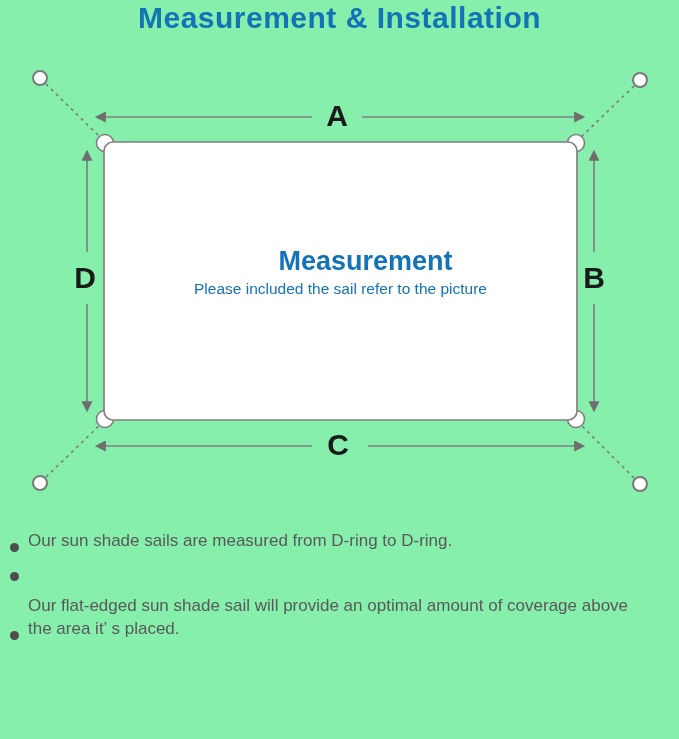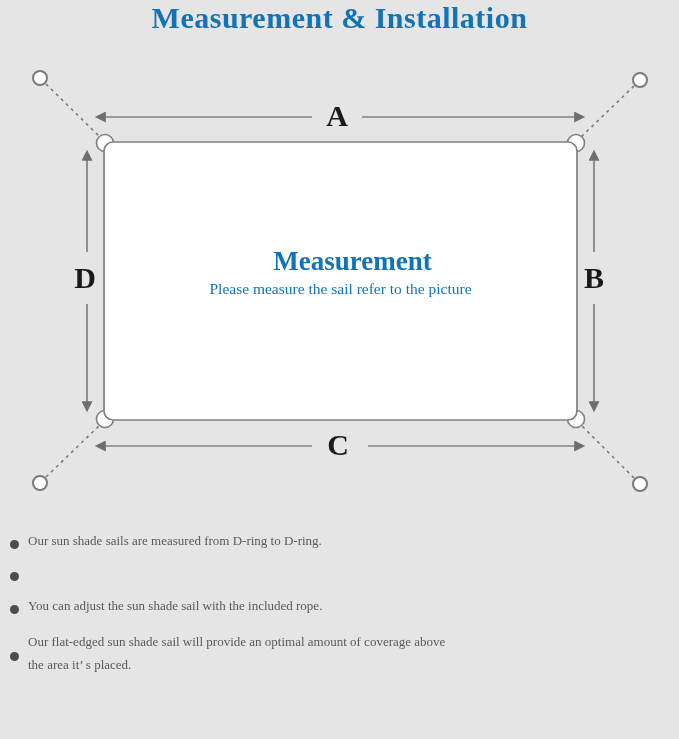--- a/index.html
+++ b/index.html
@@ -1,21 +1,21 @@
 <!DOCTYPE html>
 <html><head>
 <meta charset="utf-8">
 <style>
   html, body { margin: 0; padding: 0; background: #ffffff; }
   .page {
     position: relative;
     width: 679px;
     height: 739px;
-    background: #e5e5e5;
-    font-family: Liberation Serif, serif;
+    background: #86efac;
+    font-family: Liberation Sans, sans-serif;
     overflow: hidden;
   }
   .page-title {
     position: absolute;
     top: 1px; left: 0; width: 100%;
     text-align: center;
     font-size: 30px;
     font-weight: 700;
     letter-spacing: 0.5px;
     color: #1273b7;
@@ -24,45 +24,46 @@
   .dim-label {
     position: absolute;
     font-size: 30px;
     font-weight: 700;
     color: #1a1a1a;
     transform: translate(-50%, -50%);
     line-height: 1;
   }
   .center-title {
     position: absolute;
-    left: 116px; width: 473px;
+    left: 104px; width: 473px;
     top: 246px;
     text-align: center;
     font-size: 27px;
     font-weight: 700;
     color: #1273b7;
+    padding-left: 25px;
   }
   .center-subtitle {
     position: absolute;
     left: 104px; width: 473px;
     top: 280px;
     text-align: center;
     font-size: 15.5px;
     color: #1273b7;
   }
   .notes {
     position: absolute;
     top: 529px; left: 8px; width: 660px;
   }
   .note {
     display: flex;
-    align-items: center;
+    align-items: flex-end;
     margin-bottom: 13px;
     color: #595959;
-    font-size: 13px;
+    font-size: 17px;
     line-height: 23px;
   }
   .note-bullet {
     flex: 0 0 auto;
     width: 9px; height: 9px;
     border-radius: 50%;
     background: #4d4d4d;
     margin: 7px 9px 0 2px;
   }
   .note-text { white-space: pre-line; }
@@ -115,34 +116,30 @@
       <line x1="594" y1="304" x2="594" y2="410" marker-end="url(#arrow)"></line>
     </g>
   </svg>
 
   <div class="dim-label" style="left:337px; top:116px;">A</div>
   <div class="dim-label" style="left:594px; top:278px;">B</div>
   <div class="dim-label" style="left:338px; top:445px;">C</div>
   <div class="dim-label" style="left:85px; top:278px;">D</div>
 
   <div class="center-title">Measurement</div>
-  <div class="center-subtitle">Please measure the sail refer to the picture</div>
+  <div class="center-subtitle">Please included the sail refer to the picture</div>
 
   <div class="notes">
     <div class="note">
       <span class="note-bullet"></span>
       <span class="note-text">Our sun shade sails are measured from D-ring to D-ring.</span>
     </div>
     <div class="note">
       <span class="note-bullet"></span>
     </div>
     <div class="note">
       <span class="note-bullet"></span>
-      <span class="note-text">You can adjust the sun shade sail with the included rope.</span>
-    </div>
-    <div class="note">
-      <span class="note-bullet"></span>
       <span class="note-text">Our flat-edged sun shade sail will provide an optimal amount of coverage above
 the area it’ s placed.</span>
     </div>
   </div>
 
 </div>
 
 </body></html>

